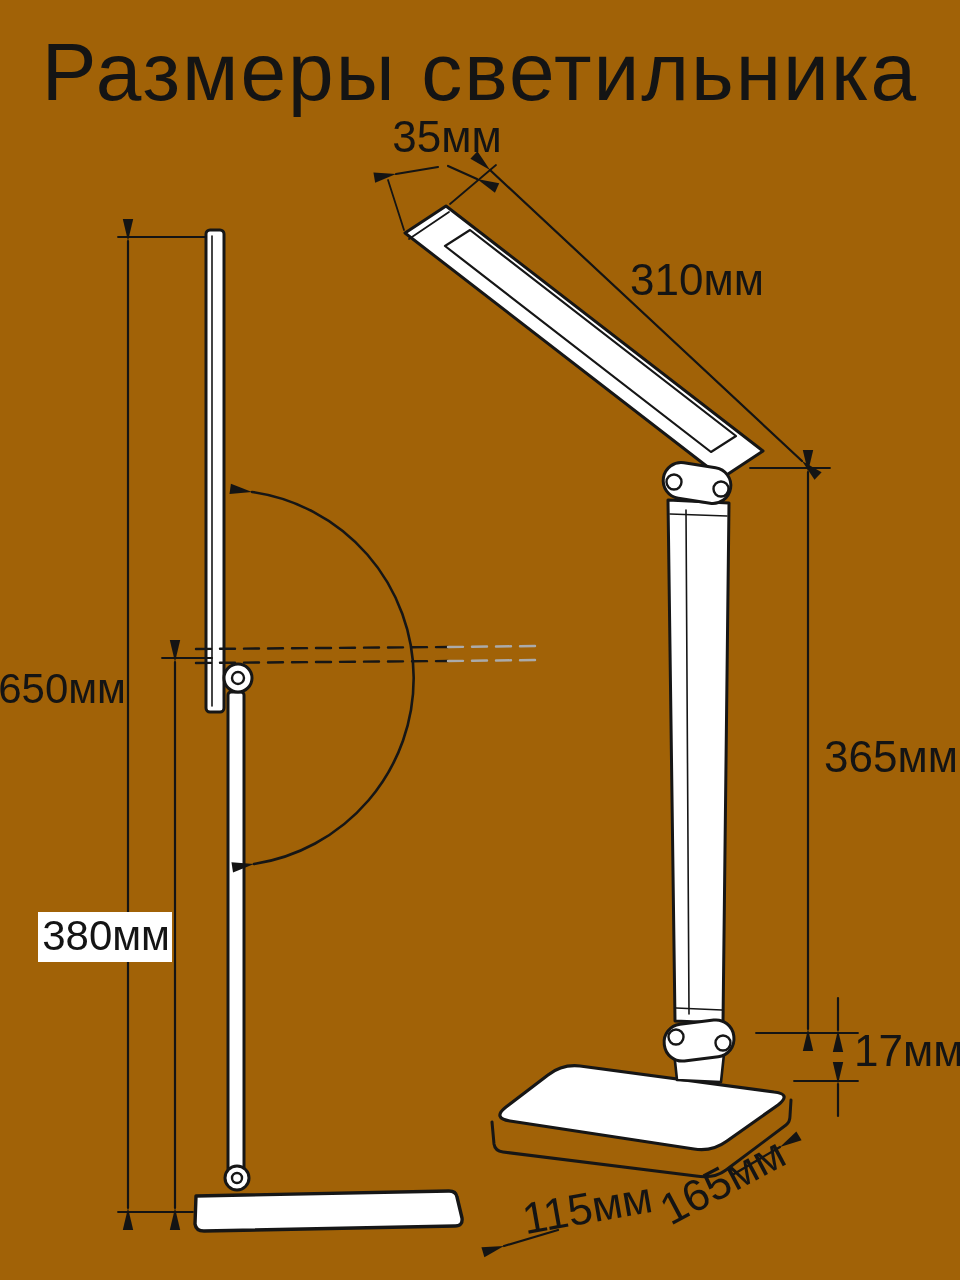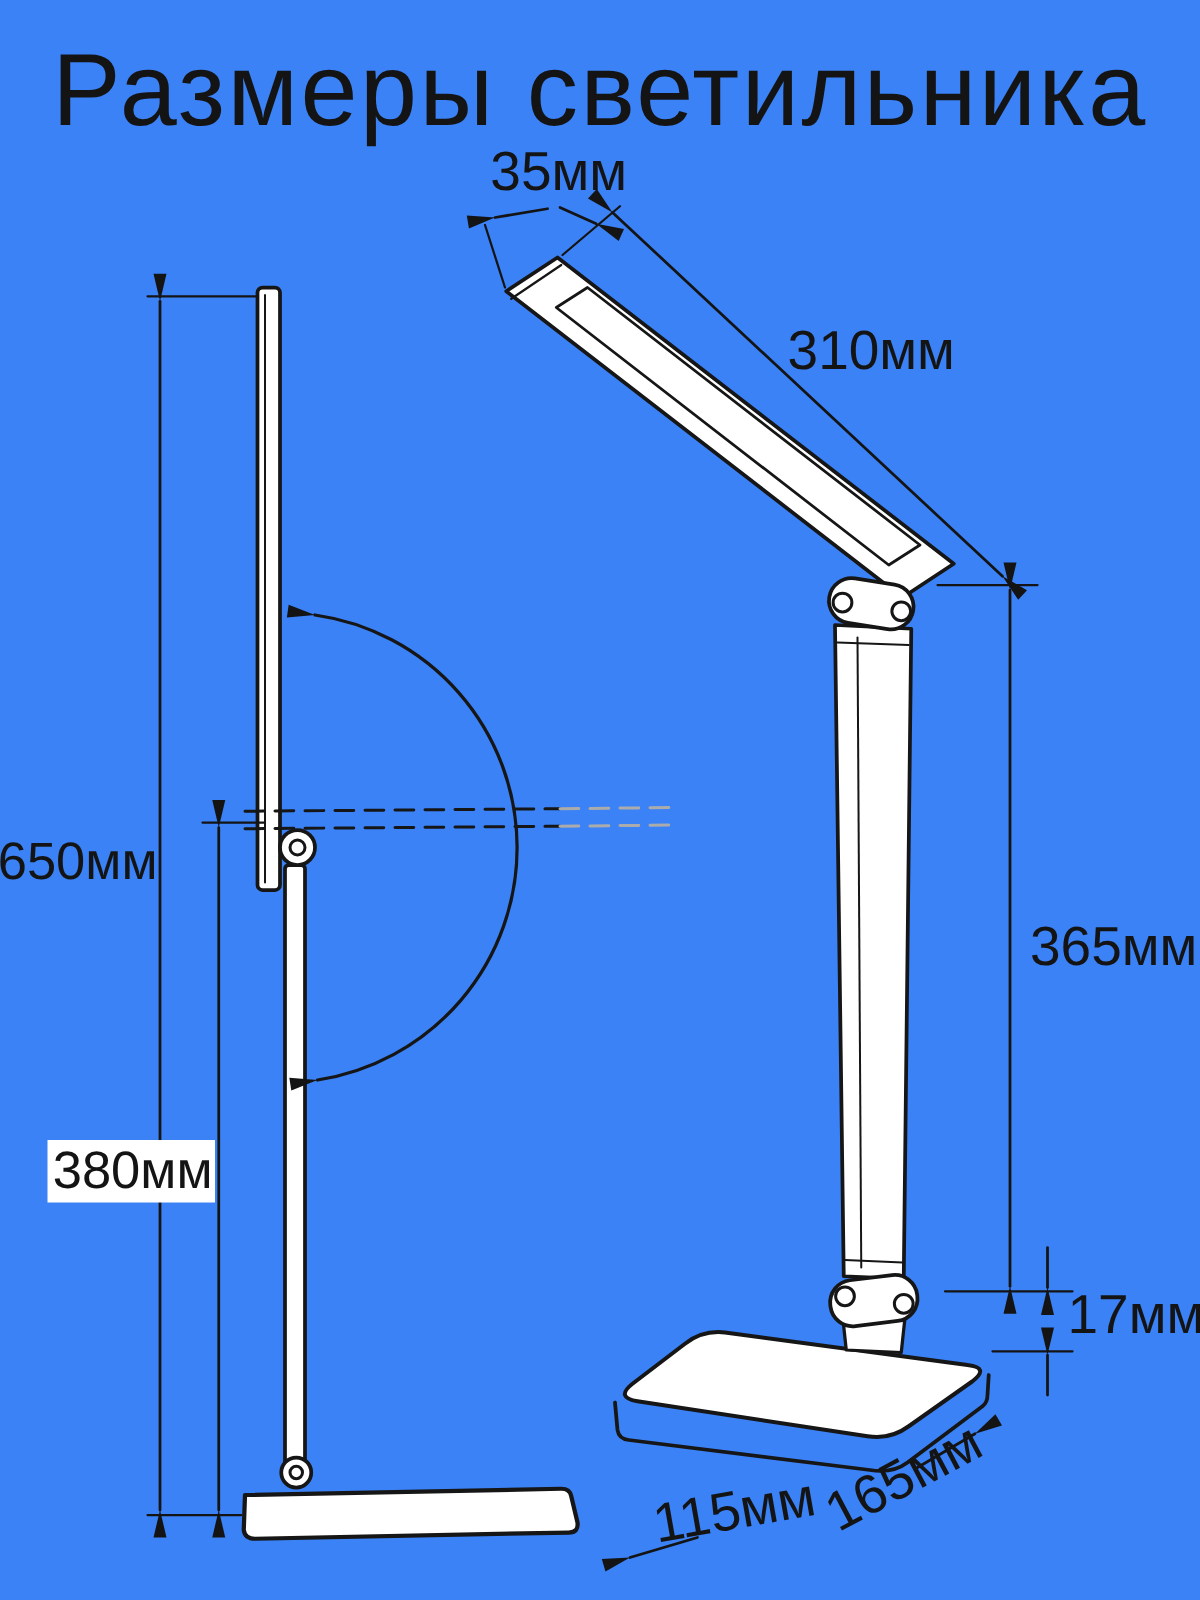--- a/index.html
+++ b/index.html
@@ -4,21 +4,21 @@
 <style>
   html, body {
     margin: 0;
     padding: 0;
     background: #ffffff;
   }
   .page {
     position: relative;
     width: 960px;
     height: 1280px;
-    background: #3b82f6;
+    background: #a16207;
     overflow: hidden;
   }
   svg {
     display: block;
   }
   svg text {
     font-family: "Liberation Sans", sans-serif;
     fill: #141414;
   }
   .title-text {

